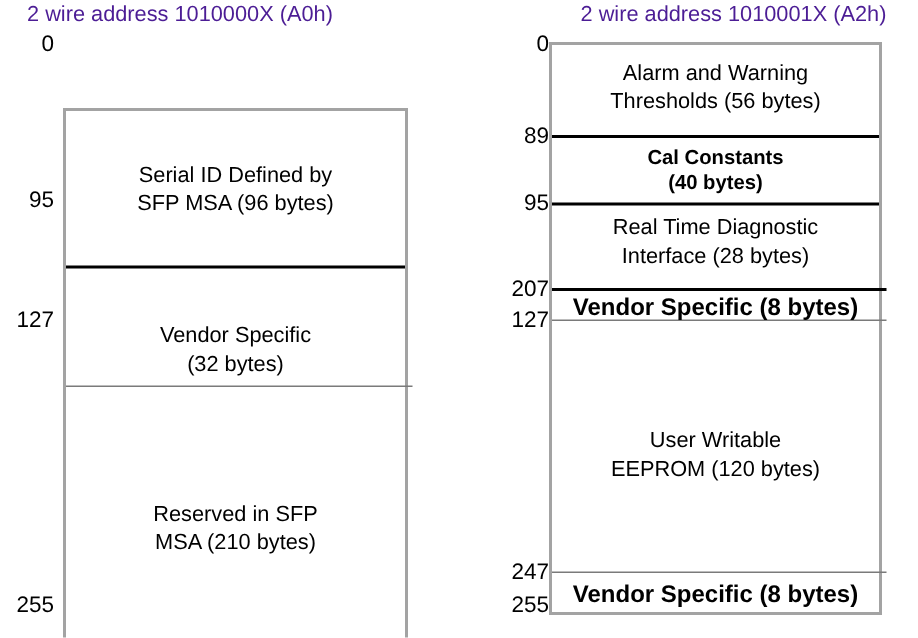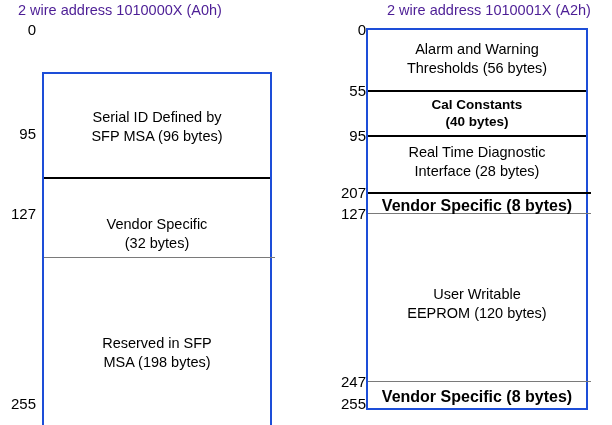--- a/index.html
+++ b/index.html
@@ -27,21 +27,21 @@
     font-size: 14.5px;
     line-height: 16px;
     white-space: nowrap;
     color: #4c1d95;
   }
 
   
   .map-box {
     position: absolute;
     box-sizing: border-box;
-    border: 2px solid #1d4ed8;
+    border: 2px solid #a3a3a3;
     background: #ffffff;
   }
 
   
   .divider {
     position: absolute;
     left: 0;
     right: 0;
     height: 0;
     border-top: 2px solid #000000;
@@ -104,30 +104,30 @@
 
     <div class="divider thin overshoot" style="top:183px;"></div>
 
     <div class="region" style="top:34px;">Serial ID Defined by
 SFP MSA (96 bytes)</div>
 
     <div class="region" style="top:141px;">Vendor Specific
 (32 bytes)</div>
 
     <div class="region" style="top:260px;">Reserved in SFP
-MSA (198 bytes)</div>
+MSA (210 bytes)</div>
   </div>
 </div>
 
 <div class="map" style="left:306px; width:306px; height:425px;">
 
   <div class="map-title" style="left:37px;margin-left:44px;">2 wire address 1010001X (A2h)</div>
 
   <div class="addr" style="left:14px; top:22px;  width:46px;">0</div>
-  <div class="addr" style="left:14px; top:83px;  width:46px;">55</div>
+  <div class="addr" style="left:14px; top:83px;  width:46px;">89</div>
   <div class="addr" style="left:14px; top:128px; width:46px;">95</div>
   <div class="addr" style="left:14px; top:185px; width:46px;">207</div>
   <div class="addr" style="left:14px; top:206px; width:46px;">127</div>
   <div class="addr" style="left:14px; top:374px; width:46px;">247</div>
   <div class="addr" style="left:14px; top:396px; width:46px;">255</div>
 
   <div class="map-box" style="left:60px; top:28px; width:222px; height:382px;">
 
     <div class="divider" style="top:60px;"></div>
     <div class="divider" style="top:105px;"></div>

